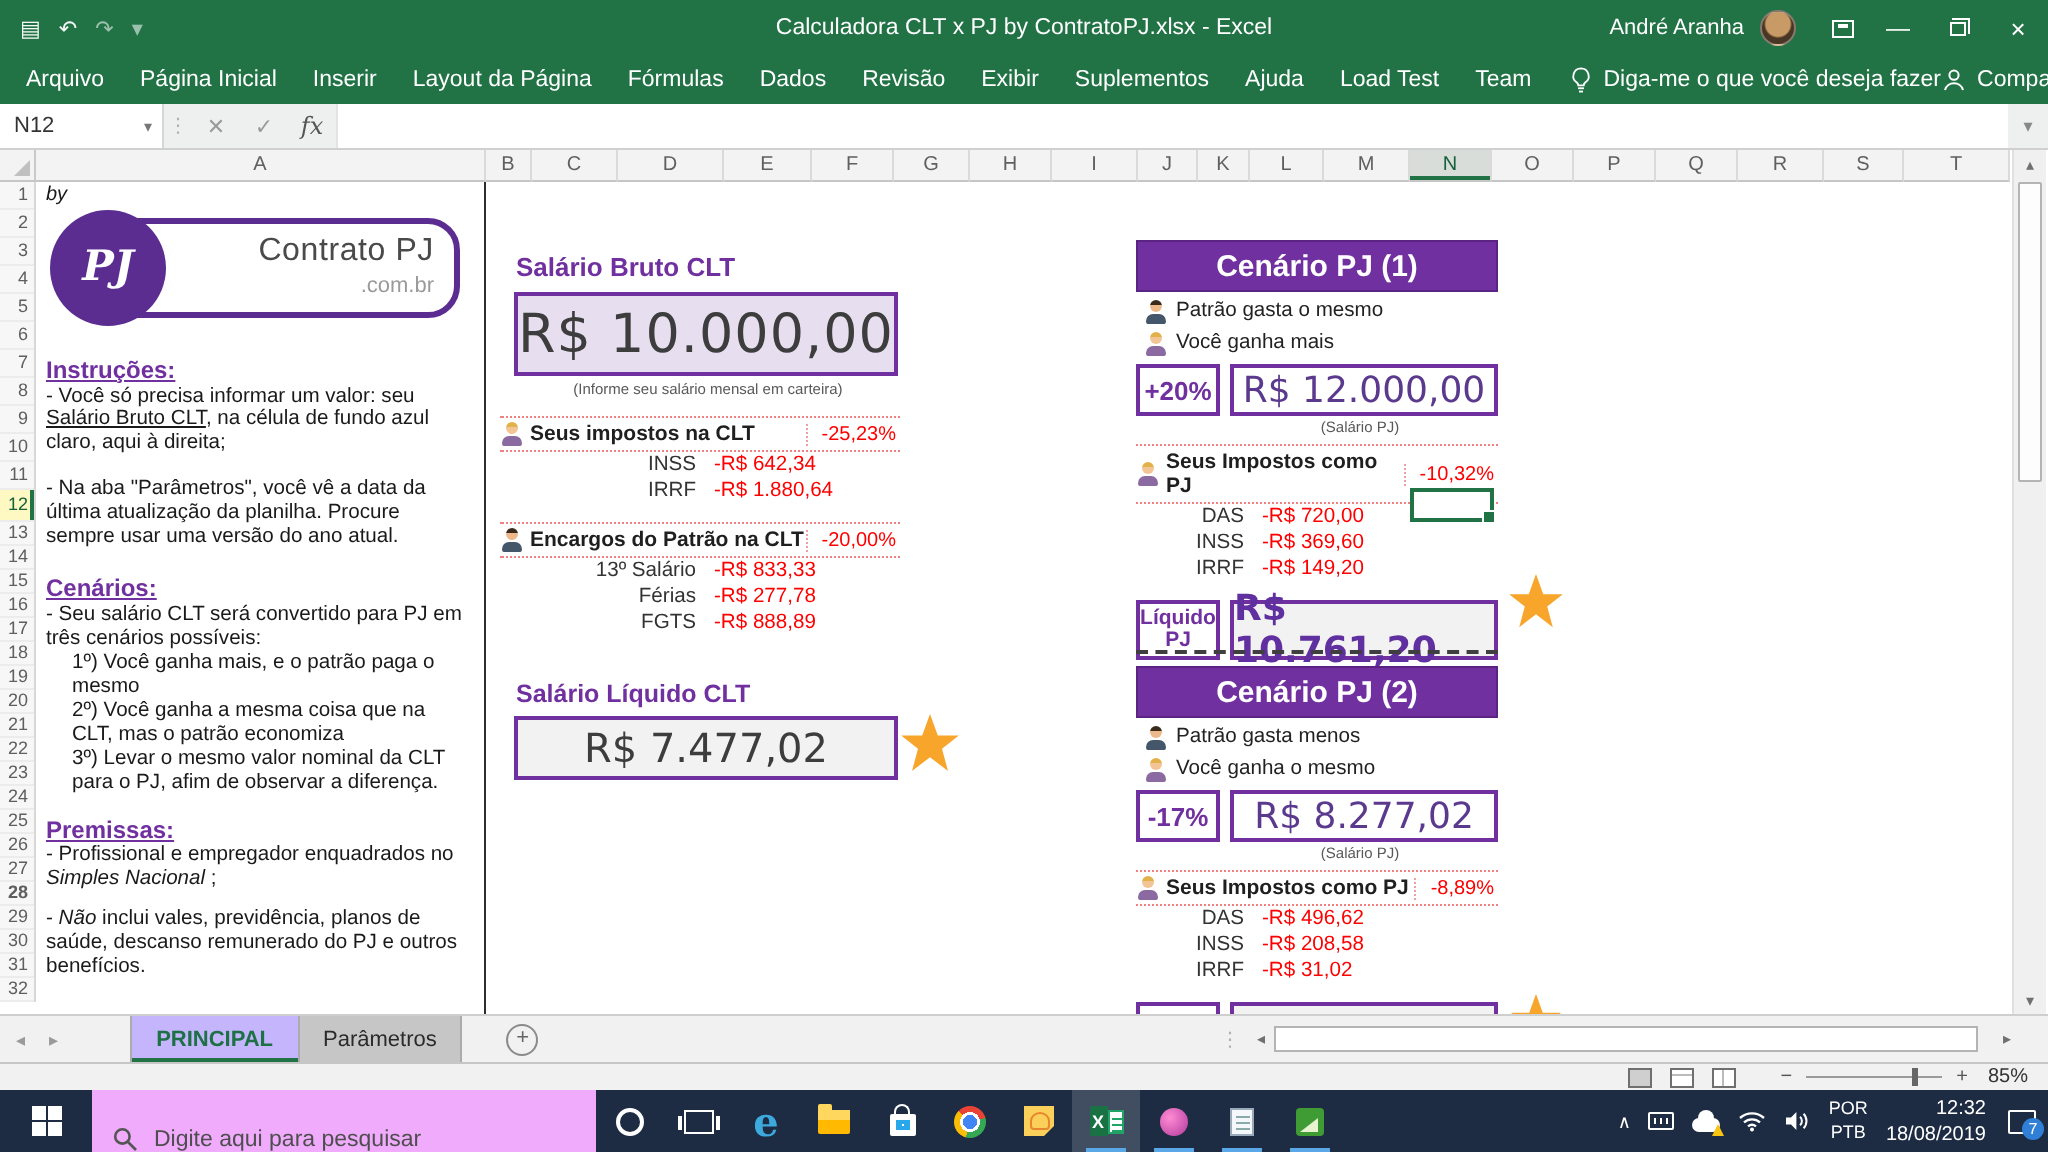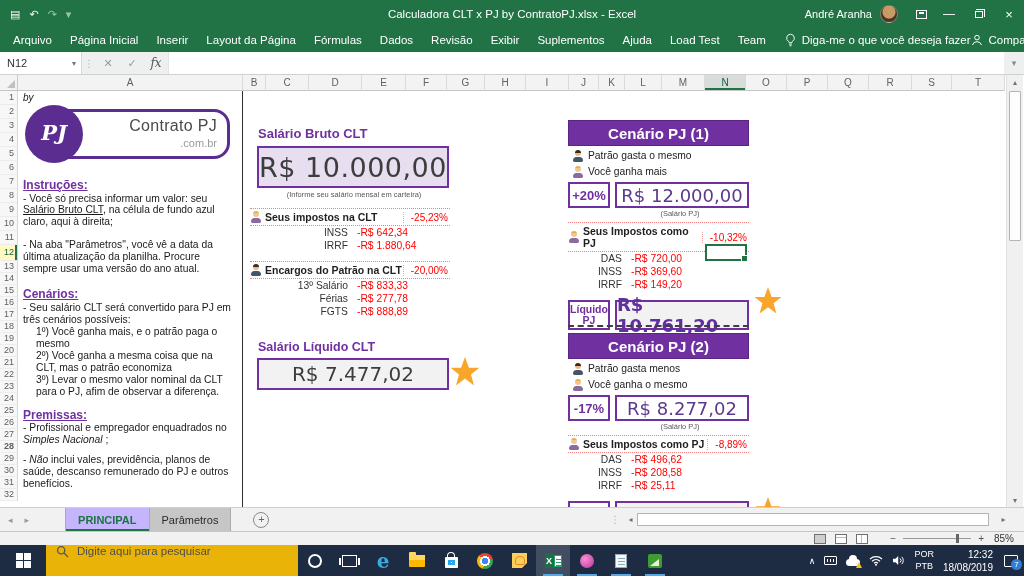--- a/index.html
+++ b/index.html
@@ -177,21 +177,21 @@
 
   
   .taskbar{position:absolute;left:0;top:545px;width:1024px;height:31px;background:#1d2c42;z-index:30;
            display:flex;align-items:stretch;color:#fff;}
   .tbtn{width:34px;display:flex;align-items:center;justify-content:center;position:relative;}
   .tbtn.run::after{content:"";position:absolute;left:7px;right:7px;bottom:0;height:2px;background:#5aa7e8;}
   .tbtn.activeapp{background:rgba(255,255,255,.16);}
   .startbtn{width:46px;}
   .winlogo{display:grid;grid-template-columns:7px 7px;grid-template-rows:7px 7px;gap:1px;}
   .winlogo span{background:#fff;}
-  .searchbox{width:252px;background:#eab308;display:flex;align-items:flex-start;gap:8px;padding-left:10px;
+  .searchbox{width:252px;background:#f0abfc;display:flex;align-items:flex-end;gap:8px;padding-left:10px;
              color:#4e4e4e;font-size:11.5px;border:1px solid #5a6milestone;}
   .searchbox{border:none;}
   .cortana-ring{width:14px;height:14px;border:2px solid #fff;border-radius:50%;}
   .taskview{width:15px;height:12px;border:1px solid #fff;position:relative;background:transparent;}
   .taskview::before{content:"";position:absolute;left:-4px;top:2px;width:2px;height:7px;background:#fff;}
   .taskview::after{content:"";position:absolute;right:-4px;top:2px;width:2px;height:7px;background:#fff;}
   .edge-e{font-size:20px;font-weight:bold;color:#3caadf;font-family:"DejaVu Serif",serif;line-height:1;}
   .folder{width:16px;height:12px;background:#ffb900;border-radius:1px;position:relative;}
   .folder::before{content:"";position:absolute;left:0;top:-3px;width:7px;height:3px;background:#ffd75e;border-radius:1px 1px 0 0;}
   .folder::after{content:"";position:absolute;left:0;top:0;width:16px;height:5px;background:#ffd75e;}
@@ -502,21 +502,21 @@
         <div class="tax-row">
             <span class="lb">DAS</span>
             <span class="vl">-R$ 496,62</span>
           </div>
         <div class="tax-row">
             <span class="lb">INSS</span>
             <span class="vl">-R$ 208,58</span>
           </div>
         <div class="tax-row">
             <span class="lb">IRRF</span>
-            <span class="vl">-R$ 25,11</span>
+            <span class="vl">-R$ 31,02</span>
           </div>
       </div>
       <div class="liqrow">
         <div class="liq-lbl">Líquido</div>
         <div class="liq-val">R$ 7.540,80</div>
       </div>
     </div>
 
     <div class="star" style="left:432px;top:266px;width:30px;height:30px;"></div>
     <div class="star" style="left:736px;top:196px;width:28px;height:28px;"></div>

